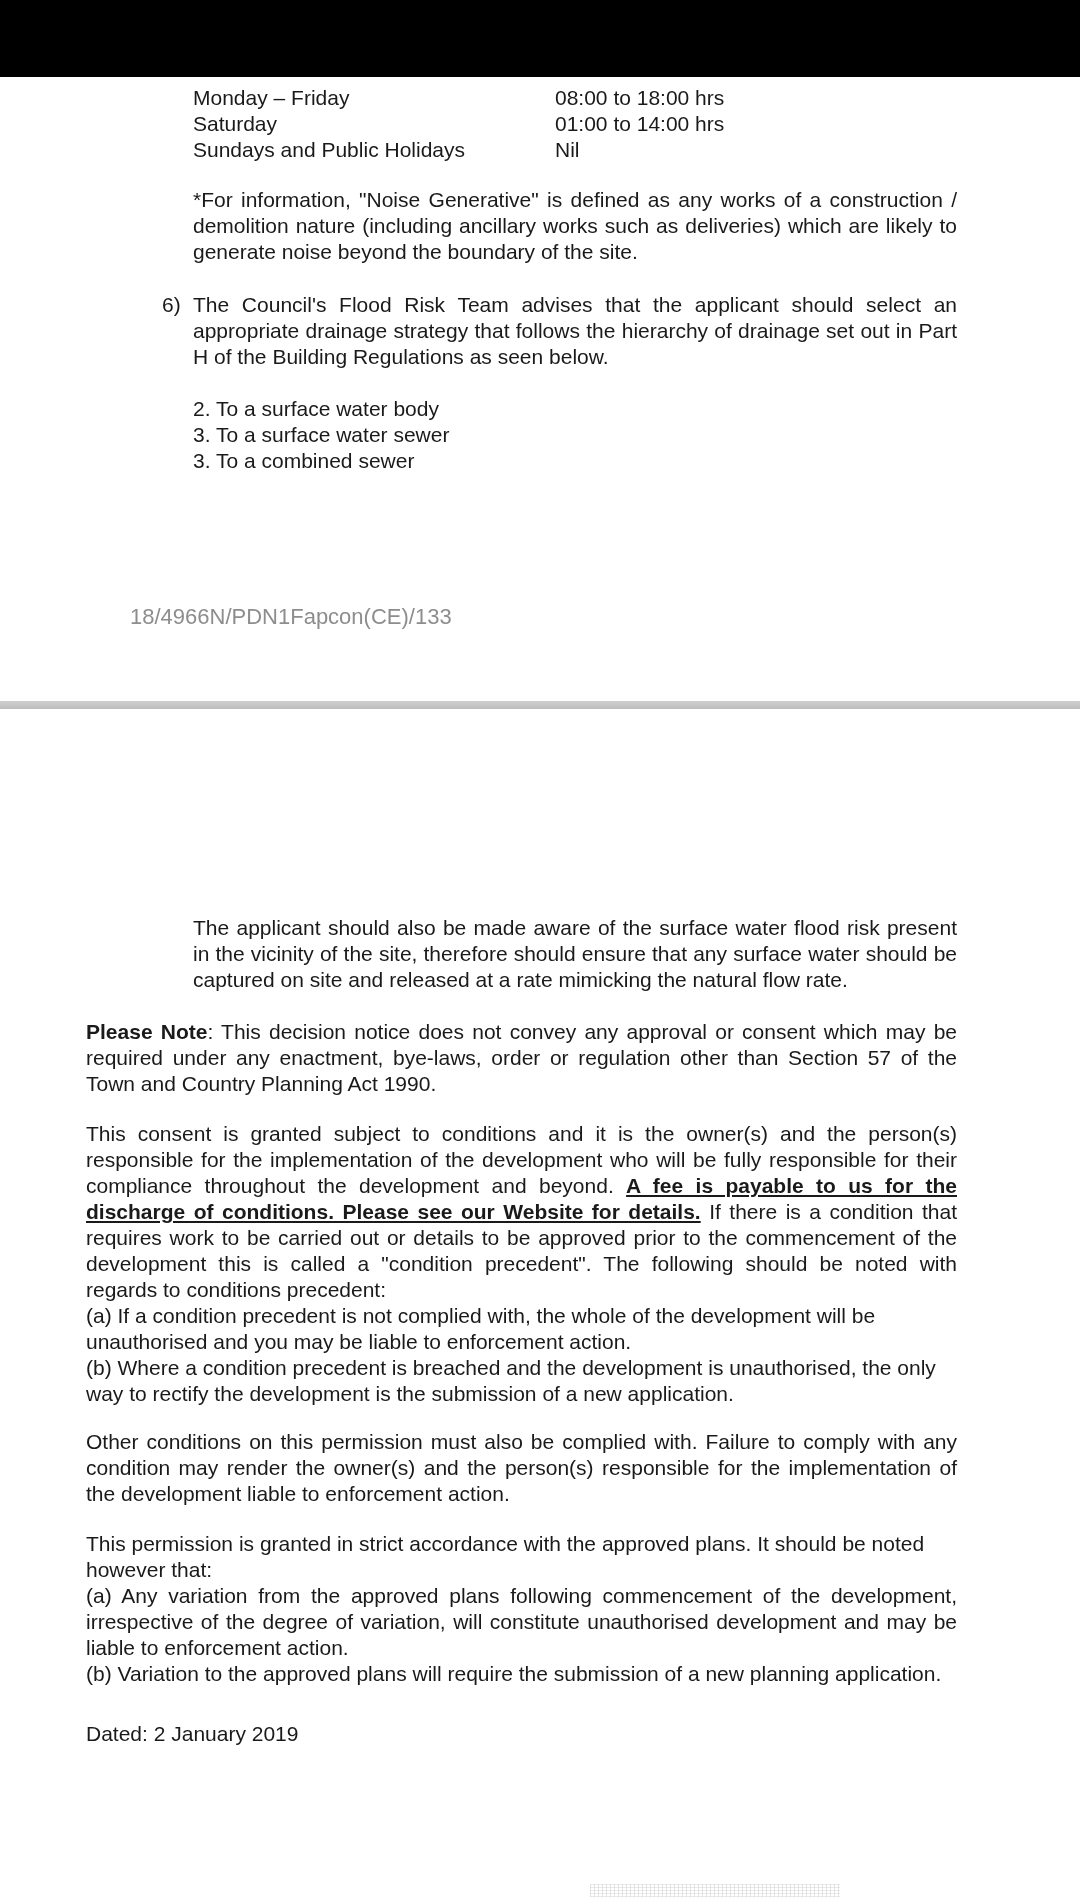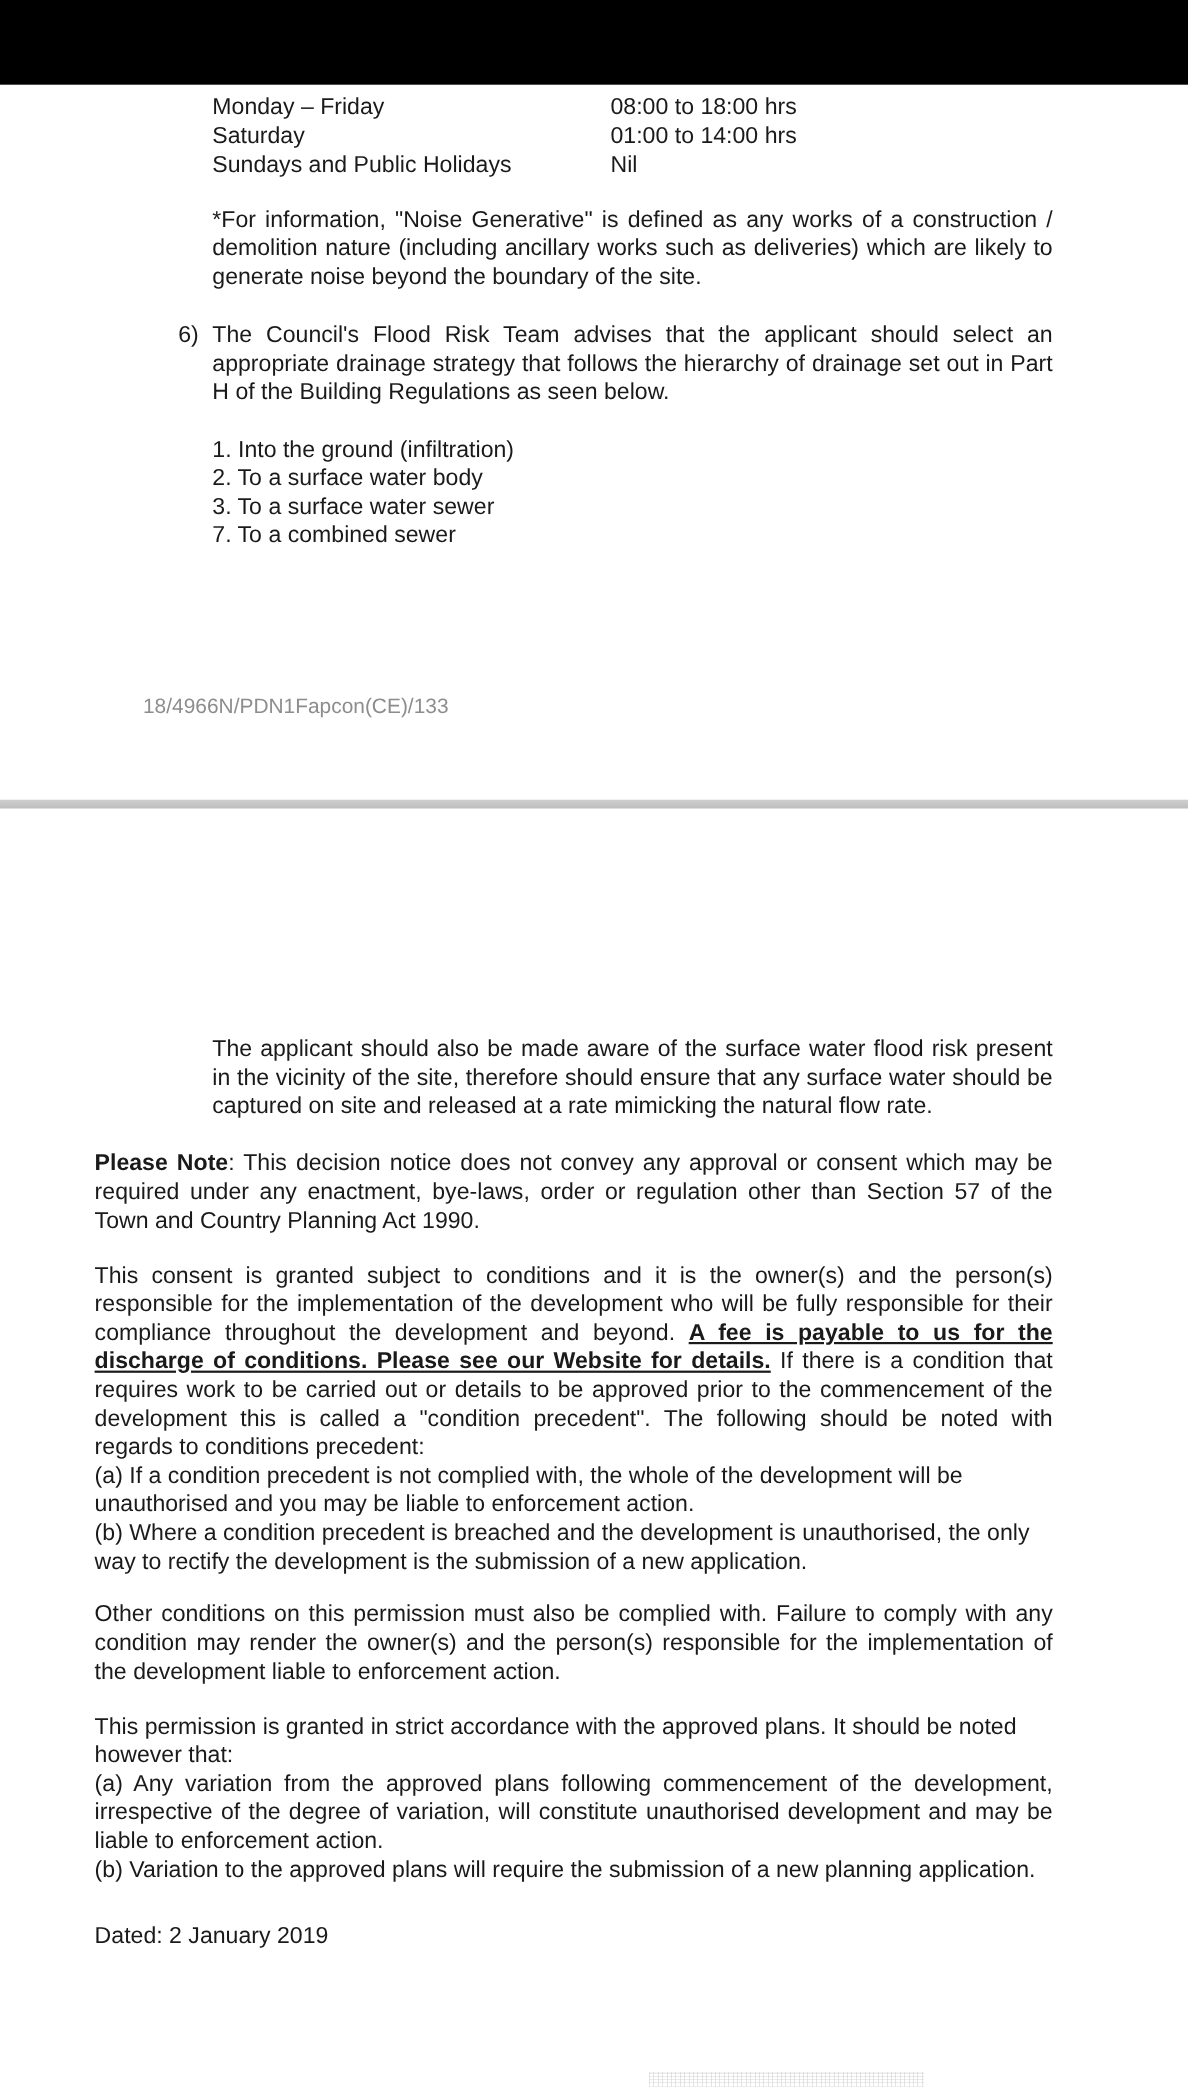--- a/index.html
+++ b/index.html
@@ -39,21 +39,21 @@
     position: absolute;
     left: -31px;
     top: 0;
   }
 
   .dlist { margin-top: 26px; }
 
   .ref {
     margin-top: 132px;
     margin-left: 130px;
-    font-size: 19px;
+    font-size: 22px;
     line-height: 22px;
     color: #8d8d8d;
   }
 
   .separator {
     margin-top: 73px;
     width: 1080px;
     height: 8px;
     background: linear-gradient(#cfcfcf, #bdbdbd);
   }
@@ -106,24 +106,23 @@
 
 
     <div class="p-noise indent just">*For information, "Noise Generative" is defined as any works of a construction / demolition nature (including ancillary works such as deliveries) which are likely to generate noise beyond the boundary of the site.</div>
 
     <div class="numbered indent">
       <span class="num">6)</span>
       <div class="just">The Council's Flood Risk Team advises that the applicant should select an appropriate drainage strategy that follows the hierarchy of drainage set out in Part H of the Building Regulations as seen below.</div>
     </div>
 
     <div class="dlist indent">
-      <div>1. Into the ground (infiltration)</div>
       <div>2. To a surface water body</div>
       <div>3. To a surface water sewer</div>
-      <div>7. To a combined sewer</div>
+      <div>3. To a combined sewer</div>
     </div>
 
     <div class="ref">18/4966N/PDN1Fapcon(CE)/133</div>
   </div>
 
   <div class="separator"></div>
 
   <div>
 
     <div class="p-surface indent just">The applicant should also be made aware of the surface water flood risk present in the vicinity of the site, therefore should ensure that any surface water should be captured on site and released at a rate mimicking the natural flow rate.</div>

